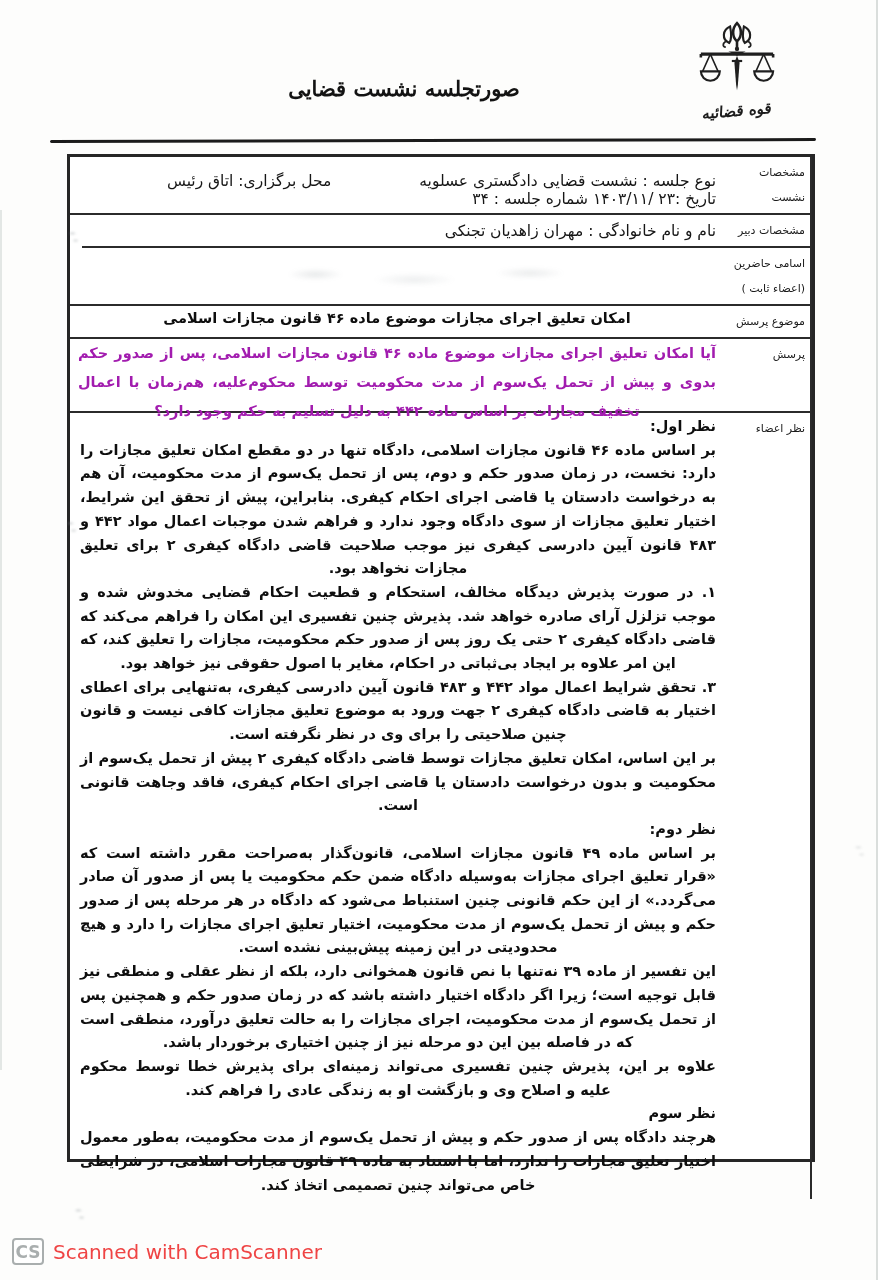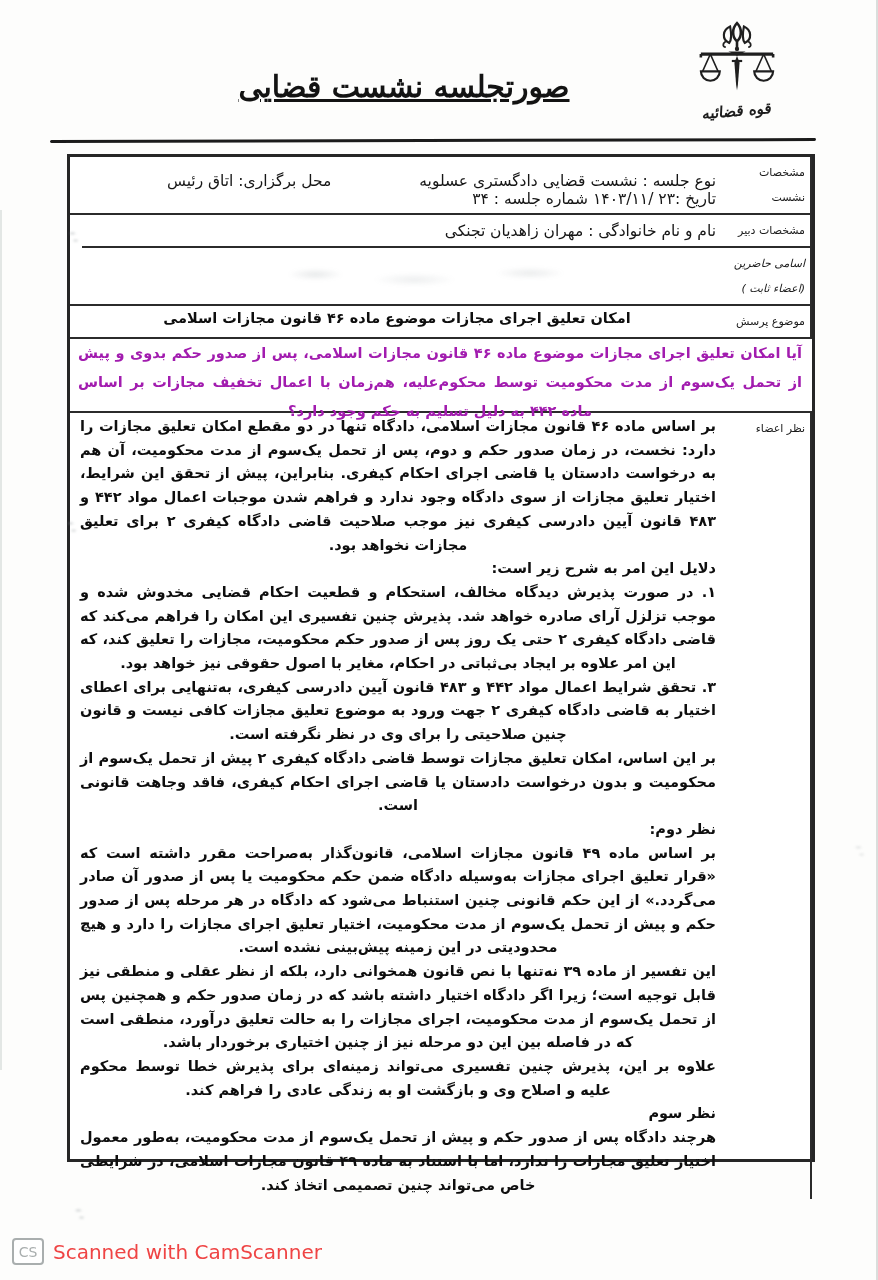--- a/index.html
+++ b/index.html
@@ -14,23 +14,23 @@
 
   
   .emblem{position:absolute;top:18px;right:82px;width:118px;text-align:center;}
   .emblem svg{display:block;margin:0 auto;}
   .emblem-caption{
     display:block;margin-top:-2px;font-size:15px;font-weight:bold;color:#1d1d1d;
     transform:rotate(-5deg) skewX(-8deg);letter-spacing:1px;
     font-family:"DejaVu Serif",serif;
   }
   .doc-title{
-    position:absolute;top:69px;left:228px;width:352px;
-    text-align:center;font-size:30px;font-weight:bold;
-    font-family:"DejaVu Serif",serif;direction:rtl;color:#131313;text-decoration:underline;
+    position:absolute;top:76px;left:228px;width:352px;
+    text-align:center;font-size:21px;font-weight:bold;
+    font-family:"DejaVu Serif",serif;direction:rtl;color:#131313;
   }
   .title-rule{
     position:absolute;top:139px;left:50px;width:766px;height:3px;
     background:#1b1b1b;border-radius:2px;transform:rotate(-0.15deg);
   }
 
   
   .minutes-table{
     position:absolute;top:154px;left:67px;width:748px;height:1008px;
     border:3px solid #262626;display:flex;flex-direction:column;background:#fff;
@@ -43,21 +43,21 @@
     width:86px;flex:none;border-right:2px solid #2b2b2b;direction:rtl;
     font-size:11px;color:#1a1a1a;padding:3px 5px;box-sizing:border-box;
     display:flex;line-height:25px;
   }
   .lb-bottom{align-items:flex-end;}
   .lb-top{align-items:flex-start;}
   .lb-center{align-items:center;}
 
   .r1{height:92px;}
   .r2{height:54px;margin-left:12px;}
-  .r3{height:64px;font-style:italic;}
+  .r3{height:64px;}
   .r4{height:41px;}
   .r5{height:74px;}
 
   .r1-line1{display:flex;direction:rtl;padding-top:12px;font-size:15.5px;}
   .r1-loc{margin-right:88px;}
   .r1-line2{font-size:15.5px;}
 
   .r2 .content-cell{font-size:15.5px;padding-top:7px;}
 
   .ghost-smudge{
@@ -95,21 +95,21 @@
   .art2{top:518px;left:64px;}
   .art3{top:842px;left:852px;opacity:.25;}
   .art4{top:1205px;left:72px;}
 
   
   .watermark{
     position:absolute;left:12px;top:1238px;display:flex;align-items:center;gap:9px;
   }
   .cs-badge{
     width:28px;height:23px;border:2.5px solid #a9aeae;border-radius:4px;
-    color:#a9aeae;font-size:14px;font-weight:normal;
+    color:#a9aeae;font-size:17px;font-weight:bold;
     display:flex;align-items:center;justify-content:center;background:#fff;
   }
   .watermark-text{color:#ef4444;font-size:20px;}
 </style>
 </head>
 <body>
 
 <div class="page-edge-right"></div>
 <div class="page-edge-left"></div>
 
@@ -177,26 +177,27 @@
     </div>
   </div>
 
   <div class="trow r4">
     <div class="content-cell">امکان تعلیق اجرای مجازات موضوع ماده ۴۶ قانون مجازات اسلامی</div>
     <div class="label-cell lb-center">موضوع پرسش</div>
   </div>
 
   <div class="trow r5">
     <div class="content-cell">آیا امکان تعلیق اجرای مجازات موضوع ماده ۴۶ قانون مجازات اسلامی، پس از صدور حکم بدوی و پیش از تحمل یک‌سوم از مدت محکومیت توسط محکوم‌علیه، هم‌زمان با اعمال تخفیف مجازات بر اساس ماده ۴۴۲ به دلیل تسلیم به حکم وجود دارد؟</div>
+    <div class="label-cell lb-top">پرسش</div>
   </div>
 
   <div class="trow r6">
     <div class="content-cell opinions-cell">
+        <p class="p-head">نظر اول:</p>
         <p class="p-body">بر اساس ماده ۴۶ قانون مجازات اسلامی، دادگاه تنها در دو مقطع امکان تعلیق مجازات را دارد: نخست، در زمان صدور حکم و دوم، پس از تحمل یک‌سوم از مدت محکومیت، آن هم به درخواست دادستان یا قاضی اجرای احکام کیفری. بنابراین، پیش از تحقق این شرایط، اختیار تعلیق مجازات از سوی دادگاه وجود ندارد و فراهم شدن موجبات اعمال مواد ۴۴۲ و ۴۸۳ قانون آیین دادرسی کیفری نیز موجب صلاحیت قاضی دادگاه کیفری ۲ برای تعلیق مجازات نخواهد بود.</p>
-        <p class="p-head">دلایل این امر به شرح زیر است:</p>
         <p class="p-body">۱. در صورت پذیرش دیدگاه مخالف، استحکام و قطعیت احکام قضایی مخدوش شده و موجب تزلزل آرای صادره خواهد شد. پذیرش چنین تفسیری این امکان را فراهم می‌کند که قاضی دادگاه کیفری ۲ حتی یک روز پس از صدور حکم محکومیت، مجازات را تعلیق کند، که این امر علاوه بر ایجاد بی‌ثباتی در احکام، مغایر با اصول حقوقی نیز خواهد بود.</p>
         <p class="p-body">۳. تحقق شرایط اعمال مواد ۴۴۲ و ۴۸۳ قانون آیین دادرسی کیفری، به‌تنهایی برای اعطای اختیار به قاضی دادگاه کیفری ۲ جهت ورود به موضوع تعلیق مجازات کافی نیست و قانون چنین صلاحیتی را برای وی در نظر نگرفته است.</p>
         <p class="p-body">بر این اساس، امکان تعلیق مجازات توسط قاضی دادگاه کیفری ۲ پیش از تحمل یک‌سوم از محکومیت و بدون درخواست دادستان یا قاضی اجرای احکام کیفری، فاقد وجاهت قانونی است.</p>
         <p class="p-head">نظر دوم:</p>
         <p class="p-body">بر اساس ماده ۴۹ قانون مجازات اسلامی، قانون‌گذار به‌صراحت مقرر داشته است که «قرار تعلیق اجرای مجازات به‌وسیله دادگاه ضمن حکم محکومیت یا پس از صدور آن صادر می‌گردد.» از این حکم قانونی چنین استنباط می‌شود که دادگاه در هر مرحله پس از صدور حکم و پیش از تحمل یک‌سوم از مدت محکومیت، اختیار تعلیق اجرای مجازات را دارد و هیچ محدودیتی در این زمینه پیش‌بینی نشده است.</p>
         <p class="p-body">این تفسیر از ماده ۳۹ نه‌تنها با نص قانون همخوانی دارد، بلکه از نظر عقلی و منطقی نیز قابل توجیه است؛ زیرا اگر دادگاه اختیار داشته باشد که در زمان صدور حکم و همچنین پس از تحمل یک‌سوم از مدت محکومیت، اجرای مجازات را به حالت تعلیق درآورد، منطقی است که در فاصله بین این دو مرحله نیز از چنین اختیاری برخوردار باشد.</p>
         <p class="p-body">علاوه بر این، پذیرش چنین تفسیری می‌تواند زمینه‌ای برای پذیرش خطا توسط محکوم علیه و اصلاح وی و بازگشت او به زندگی عادی را فراهم کند.</p>
         <p class="p-head">نظر سوم</p>
         <p class="p-body">هرچند دادگاه پس از صدور حکم و پیش از تحمل یک‌سوم از مدت محکومیت، به‌طور معمول اختیار تعلیق مجازات را ندارد، اما با استناد به ماده ۴۹ قانون مجازات اسلامی، در شرایطی خاص می‌تواند چنین تصمیمی اتخاذ کند.</p>
       </div>

